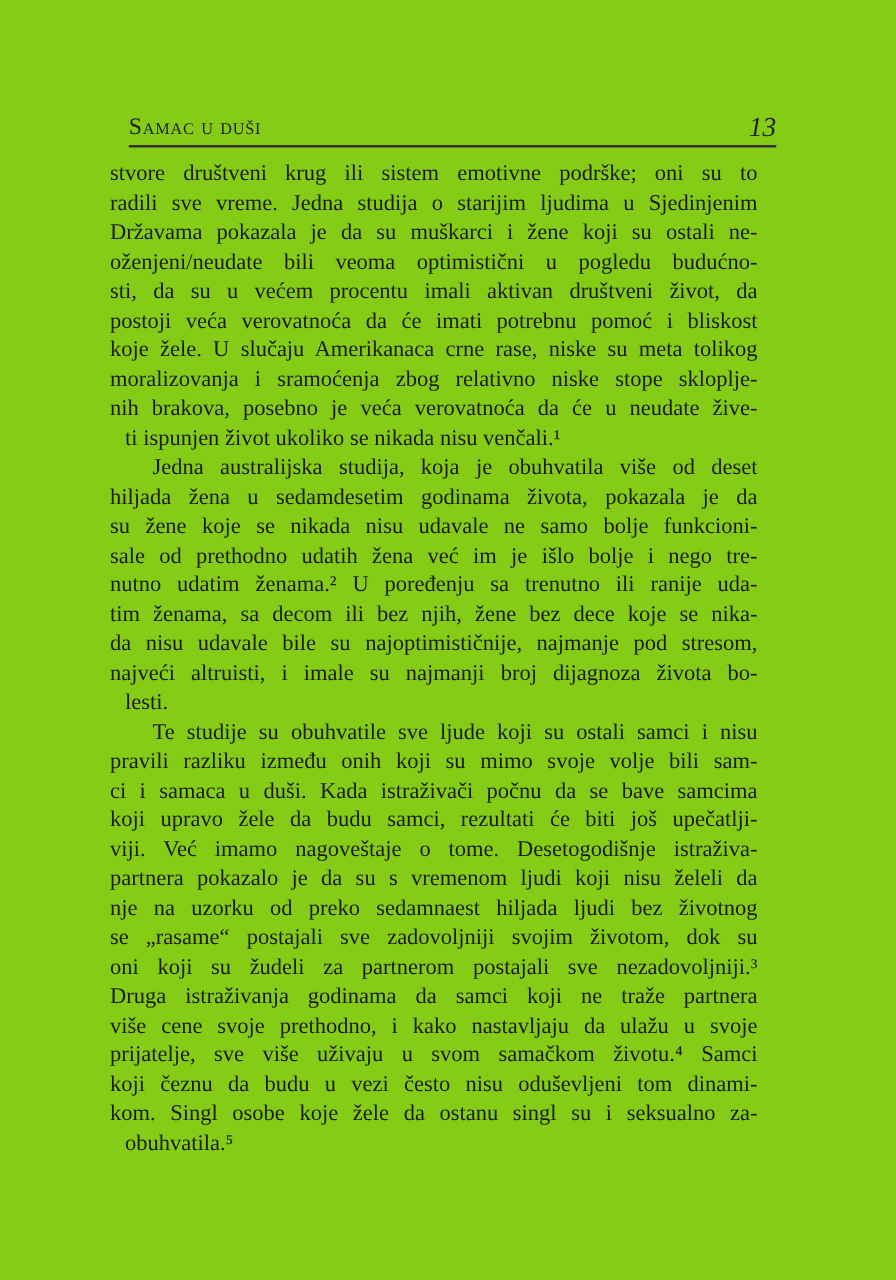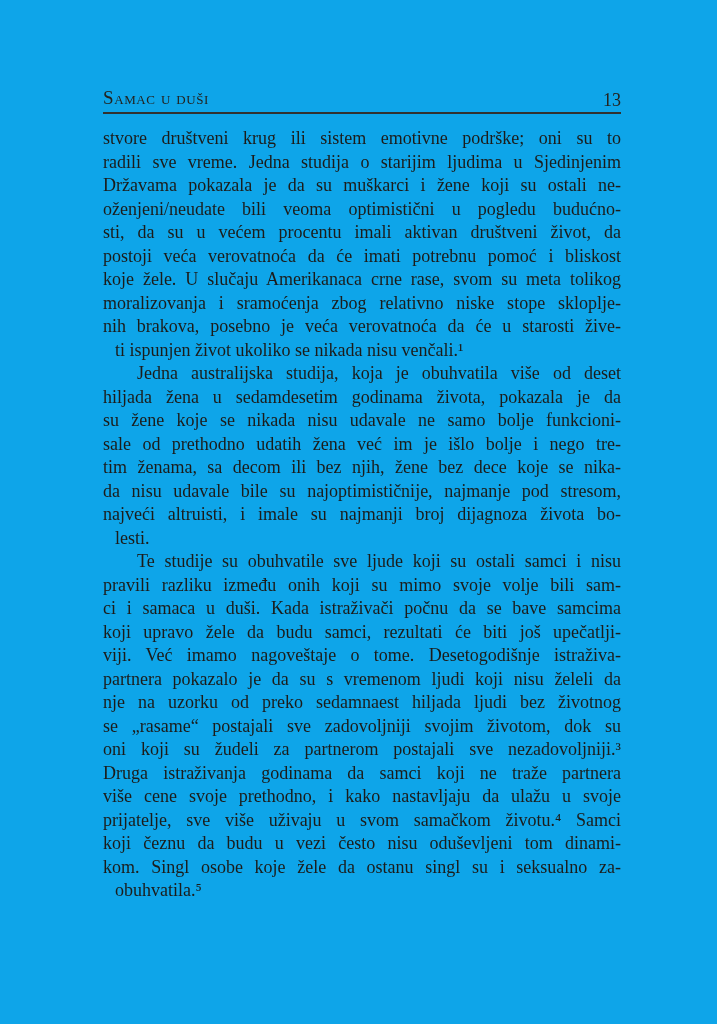--- a/index.html
+++ b/index.html
@@ -5,21 +5,21 @@
   html, body {
     margin: 0;
     padding: 0;
     background: #ffffff;
   }
   .page {
     position: relative;
     width: 717px;
     height: 1024px;
     margin: 0 auto;
-    background: #0ea5e9;
+    background: #84cc16;
     color: #1c1c1a;
     font-family: "Liberation Serif", "DejaVu Serif", serif;
     overflow: hidden;
   }
   
   .running-header {
     position: absolute;
     left: 103px;
     width: 518px;
     top: 87px;
@@ -29,28 +29,29 @@
     padding-bottom: 3px;
     border-bottom: 2px solid #32322f;
   }
   .running-title {
     font-variant: small-caps;
     font-size: 19px;
     letter-spacing: 0.6px;
     color: #23231f;
   }
   .page-number {
-    font-size: 18px;
+    font-size: 22px;
     color: #23231f;
     transform: translateY(2px); 
+    font-style: italic;
   }
   
   .body-text {
     position: absolute;
-    left: 103px;
+    left: 88px;
     top: 127px;
     width: 518px;
     overflow: hidden;
   }
   .paragraph { margin: 0; padding: 0; }
   .line {
     font-size: 18px;
     line-height: 23.5px;
     white-space: normal;
     text-align: justify;
@@ -71,30 +72,31 @@
   </div>
 
   <div class="body-text">
       <div class="paragraph">
         <div class="line">stvore društveni krug ili sistem emotivne podrške; oni su to</div>
         <div class="line">radili sve vreme. Jedna studija o starijim ljudima u Sjedinjenim</div>
         <div class="line">Državama pokazala je da su muškarci i žene koji su ostali ne-</div>
         <div class="line">oženjeni/neudate bili veoma optimistični u pogledu budućno-</div>
         <div class="line">sti, da su u većem procentu imali aktivan društveni život, da</div>
         <div class="line">postoji veća verovatnoća da će imati potrebnu pomoć i bliskost</div>
-        <div class="line">koje žele. U slučaju Amerikanaca crne rase, svom su meta tolikog</div>
+        <div class="line">koje žele. U slučaju Amerikanaca crne rase, niske su meta tolikog</div>
         <div class="line">moralizovanja i sramoćenja zbog relativno niske stope skloplje-</div>
-        <div class="line">nih brakova, posebno je veća verovatnoća da će u starosti žive-</div>
+        <div class="line">nih brakova, posebno je veća verovatnoća da će u neudate žive-</div>
         <div class="line para-end">ti ispunjen život ukoliko se nikada nisu venčali.¹</div>
       </div>
       <div class="paragraph">
         <div class="line indent">Jedna australijska studija, koja je obuhvatila više od deset</div>
         <div class="line">hiljada žena u sedamdesetim godinama života, pokazala je da</div>
         <div class="line">su žene koje se nikada nisu udavale ne samo bolje funkcioni-</div>
         <div class="line">sale od prethodno udatih žena već im je išlo bolje i nego tre-</div>
+        <div class="line">nutno udatim ženama.² U poređenju sa trenutno ili ranije uda-</div>
         <div class="line">tim ženama, sa decom ili bez njih, žene bez dece koje se nika-</div>
         <div class="line">da nisu udavale bile su najoptimističnije, najmanje pod stresom,</div>
         <div class="line">najveći altruisti, i imale su najmanji broj dijagnoza života bo-</div>
         <div class="line para-end">lesti.</div>
       </div>
       <div class="paragraph">
         <div class="line indent">Te studije su obuhvatile sve ljude koji su ostali samci i nisu</div>
         <div class="line">pravili razliku između onih koji su mimo svoje volje bili sam-</div>
         <div class="line">ci i samaca u duši. Kada istraživači počnu da se bave samcima</div>
         <div class="line">koji upravo žele da budu samci, rezultati će biti još upečatlji-</div>

